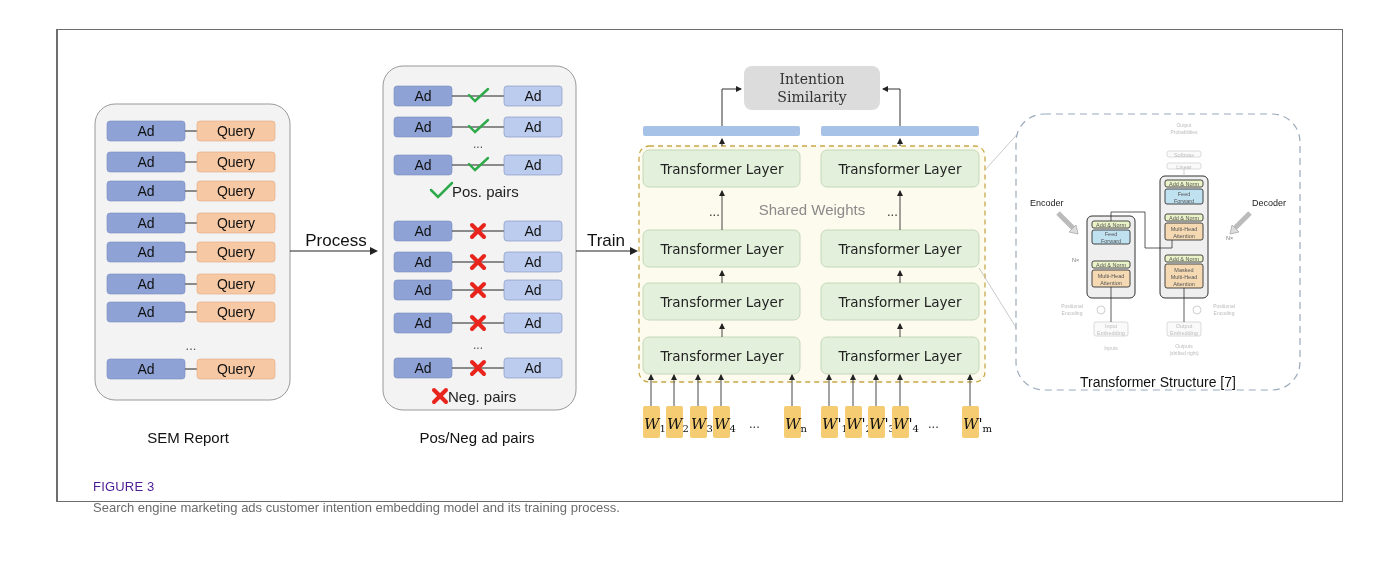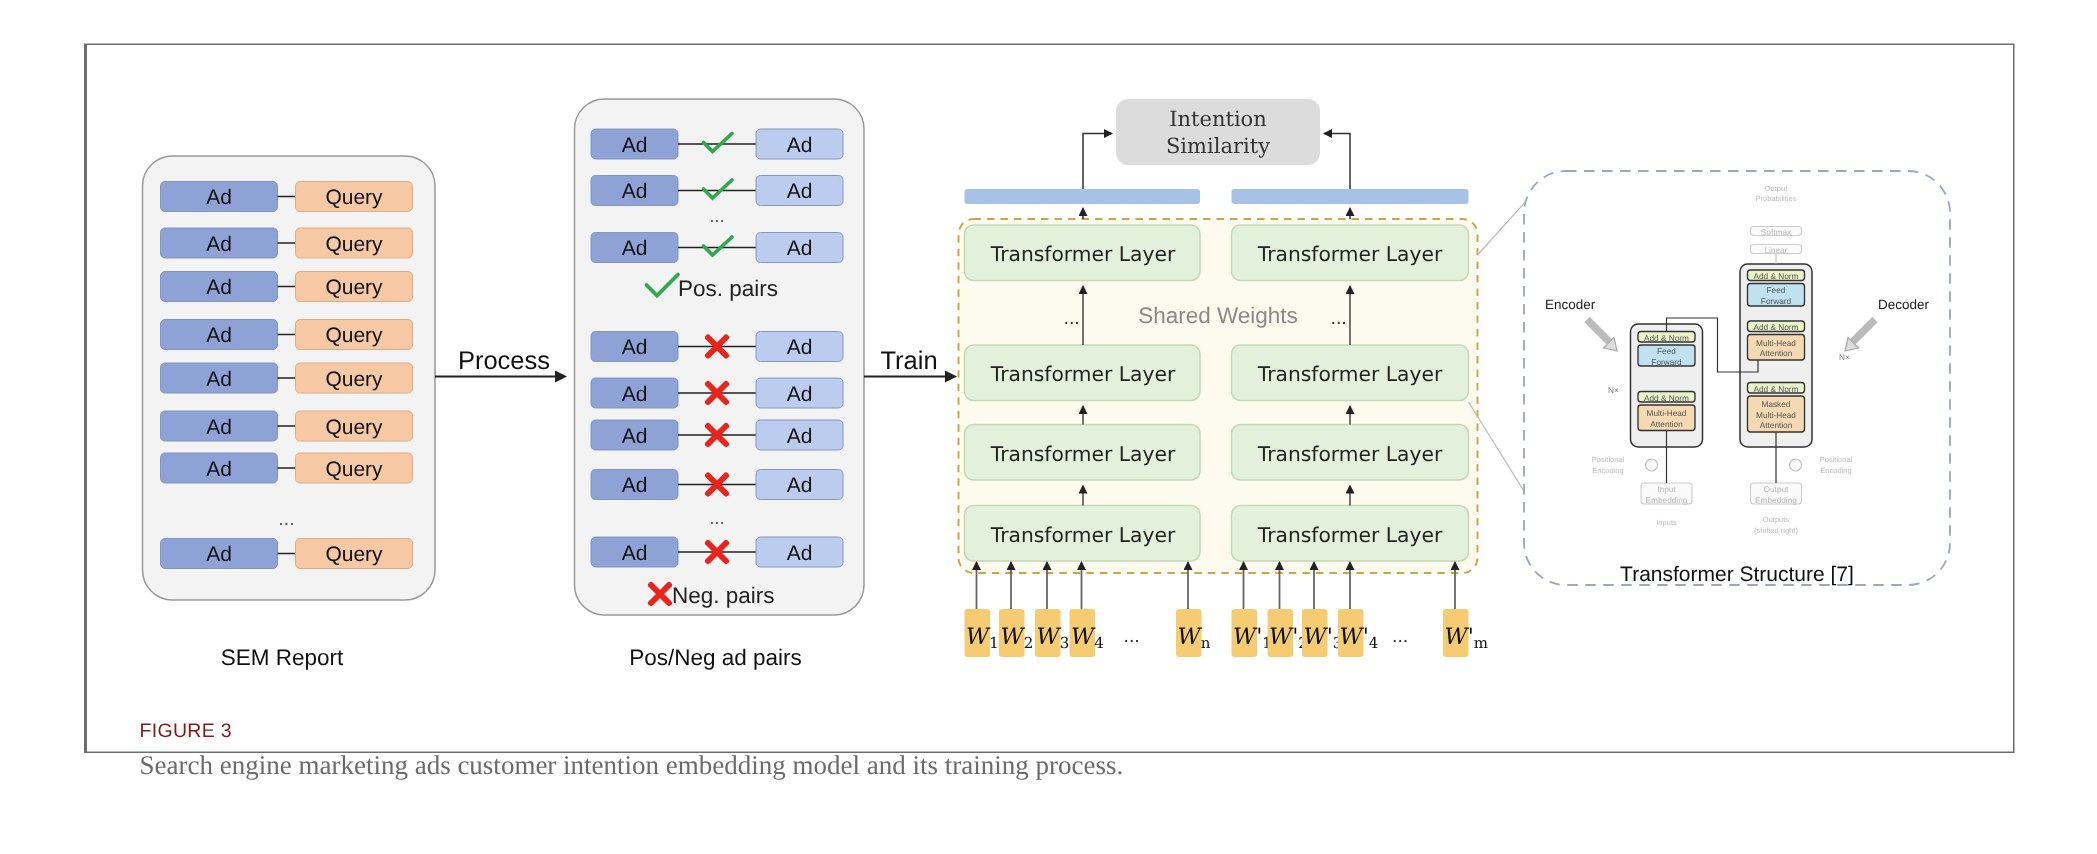--- a/index.html
+++ b/index.html
@@ -1,20 +1,20 @@
 <!DOCTYPE html>
 <html><head>
 <meta charset="utf-8">
 <style>
   html, body { margin: 0; padding: 0; background: #ffffff; }
   body { width: 1398px; height: 569px; position: relative; overflow: hidden; font-family: "Liberation Sans", sans-serif; }
   .frame { position: absolute; left: 56px; top: 29px; width: 1287px; height: 473px; border: 1px solid #6e6e6e; border-left-width: 2px; border-top-width: 1.5px; box-sizing: border-box; background: #fff; }
   svg { position: absolute; left: 0; top: 0; }
-  .caption-label { position: absolute; left: 93px; top: 479px; font-size: 13px; color: #7f1d1d; letter-spacing: 0.2px; }
-  .caption-text { position: absolute; left: 93px; top: 500px; font-size: 18px; color: #6b6b6b; font-family: Liberation Serif, serif; }
+  .caption-label { position: absolute; left: 93px; top: 479px; font-size: 13px; color: #4c1d95; letter-spacing: 0.2px; }
+  .caption-text { position: absolute; left: 93px; top: 500px; font-size: 13px; color: #6b6b6b; }
 </style>
 </head>
 <body>
 
 <div class="frame"></div>
 
 <svg id="diagram" width="1398" height="569" viewBox="0 0 1398 569" xmlns="http://www.w3.org/2000/svg">
   <defs>
     <marker id="arrowhead" markerWidth="8" markerHeight="8" refX="6" refY="4" orient="auto" markerUnits="userSpaceOnUse">
       <path d="M0,0 L8,4 L0,8 Z" fill="#222"></path>

